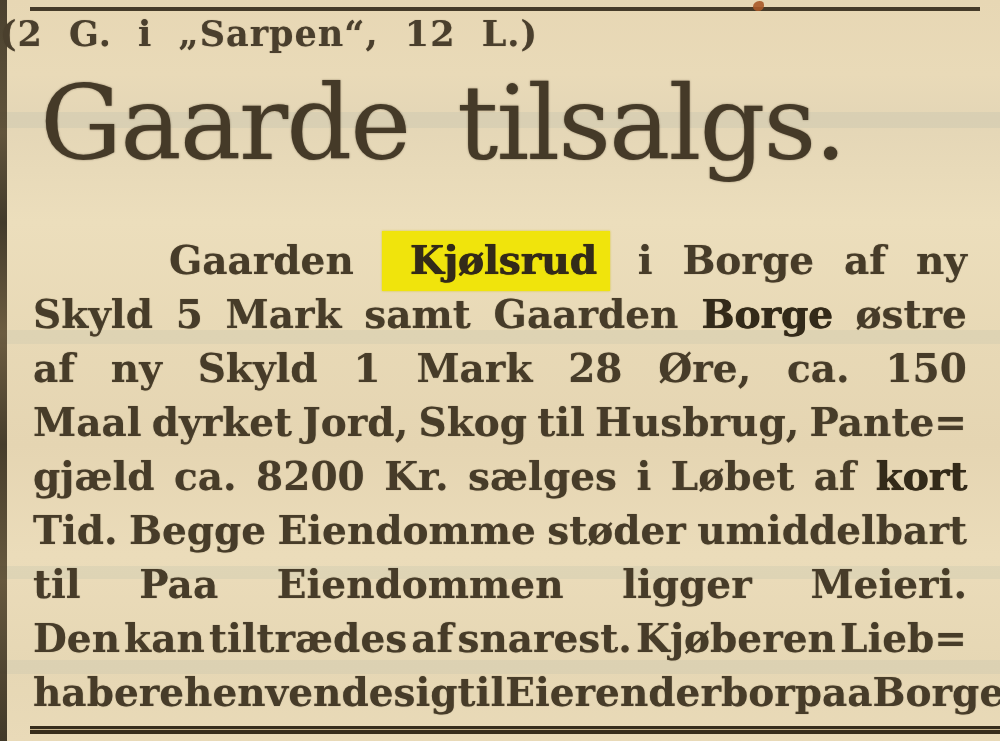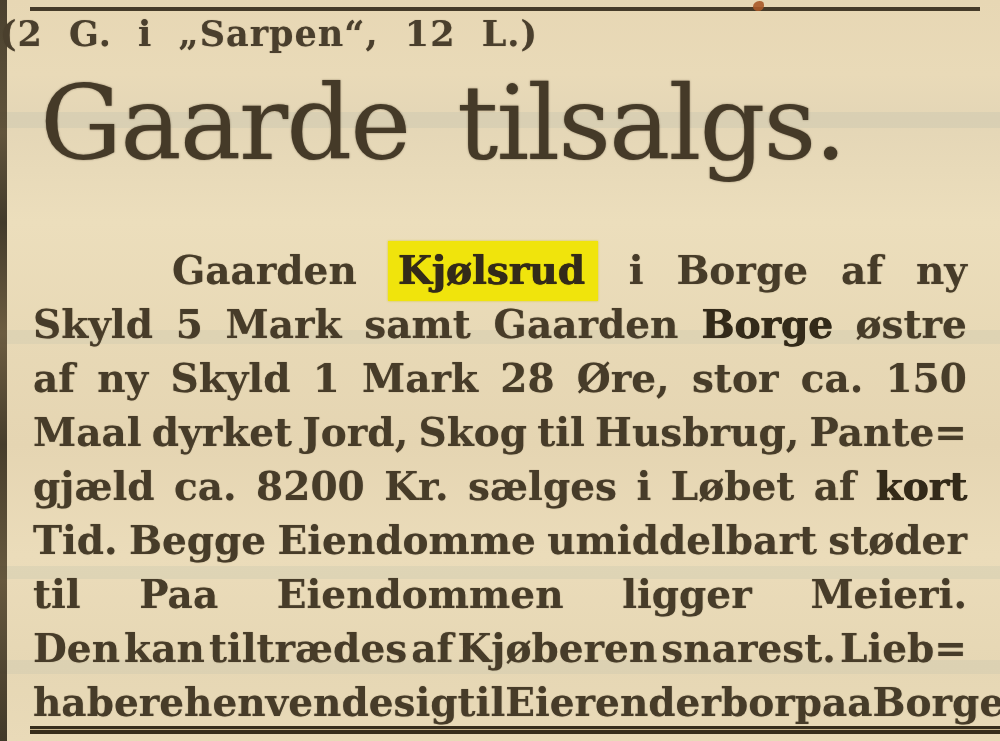--- a/index.html
+++ b/index.html
@@ -36,35 +36,35 @@
   }
   .headline{
     position:absolute;top:48px;left:40px;width:805px;height:160px;
     display:flex;justify-content:space-between;align-items:flex-start;
     font-size:103px;font-weight:normal;line-height:150px;
     letter-spacing:-2px;
     color:#453a28;text-shadow:0 0 2px rgba(64,50,30,.55);
     white-space:nowrap;
   }
   .body-block{
-    position:absolute;top:244px;left:33px;width:934px;
+    position:absolute;top:234px;left:33px;width:934px;
   }
   .text-line{
     display:flex;justify-content:space-between;
     height:54px;line-height:52px;
     font-size:39px;font-weight:bold;
     color:#473c29;text-shadow:0 0 1px rgba(66,52,32,.55);
     white-space:nowrap;
   }
   .indent{display:inline-block;width:106px;}
   .w{display:inline-block;}
   .xbold{color:#332a19;text-shadow:.8px 0 0 #332a19,0 0 1px rgba(40,30,16,.6);}
   .hl{
     background:#f0e40c;
-    padding:3px 13px 6px 10px;margin:-3px -2px;
+    padding:3px 13px 6px 28px;margin:-3px -2px;
     box-shadow:0 0 2px rgba(210,195,20,.8);
   }
 </style>
 </head>
 <body>
 
 <div class="scan">
 
   <div class="band" style="top:112px;height:16px;background:rgba(165,180,168,.18);"></div>
   <div class="band" style="top:330px;height:14px;background:rgba(165,180,168,.15);"></div>
@@ -104,21 +104,20 @@
         <span class="w">østre</span>
       </div>
       <div class="text-line">
         <span class="w">af</span>
         <span class="w">ny</span>
         <span class="w">Skyld</span>
         <span class="w">1</span>
         <span class="w">Mark</span>
         <span class="w">28</span>
         <span class="w">Øre,</span>
-        <span class="w">stor</span>
         <span class="w">ca.</span>
         <span class="w">150</span>
       </div>
       <div class="text-line">
         <span class="w">Maal</span>
         <span class="w">dyrket</span>
         <span class="w">Jord,</span>
         <span class="w">Skog</span>
         <span class="w">til</span>
         <span class="w">Husbrug,</span>
@@ -132,37 +131,37 @@
         <span class="w">sælges</span>
         <span class="w">i</span>
         <span class="w">Løbet</span>
         <span class="w">af</span>
         <span class="w xbold">kort</span>
       </div>
       <div class="text-line">
         <span class="w">Tid.</span>
         <span class="w">Begge</span>
         <span class="w">Eiendomme</span>
+        <span class="w">støder</span>
         <span class="w">umiddelbart</span>
-        <span class="w">støder</span>
       </div>
       <div class="text-line">
         <span class="w">til</span>
         <span class="w">Paa</span>
         <span class="w">Eiendommen</span>
         <span class="w">ligger</span>
         <span class="w">Meieri.</span>
       </div>
       <div class="text-line">
         <span class="w">Den</span>
         <span class="w">kan</span>
         <span class="w">tiltrædes</span>
         <span class="w">af</span>
+        <span class="w">snarest.</span>
         <span class="w">Kjøberen</span>
-        <span class="w">snarest.</span>
         <span class="w">Lieb=</span>
       </div>
       <div class="text-line">
         <span class="w">habere</span>
         <span class="w">henvende</span>
         <span class="w">sig</span>
         <span class="w">til</span>
         <span class="w">Eieren</span>
         <span class="w">der</span>
         <span class="w">bor</span>

